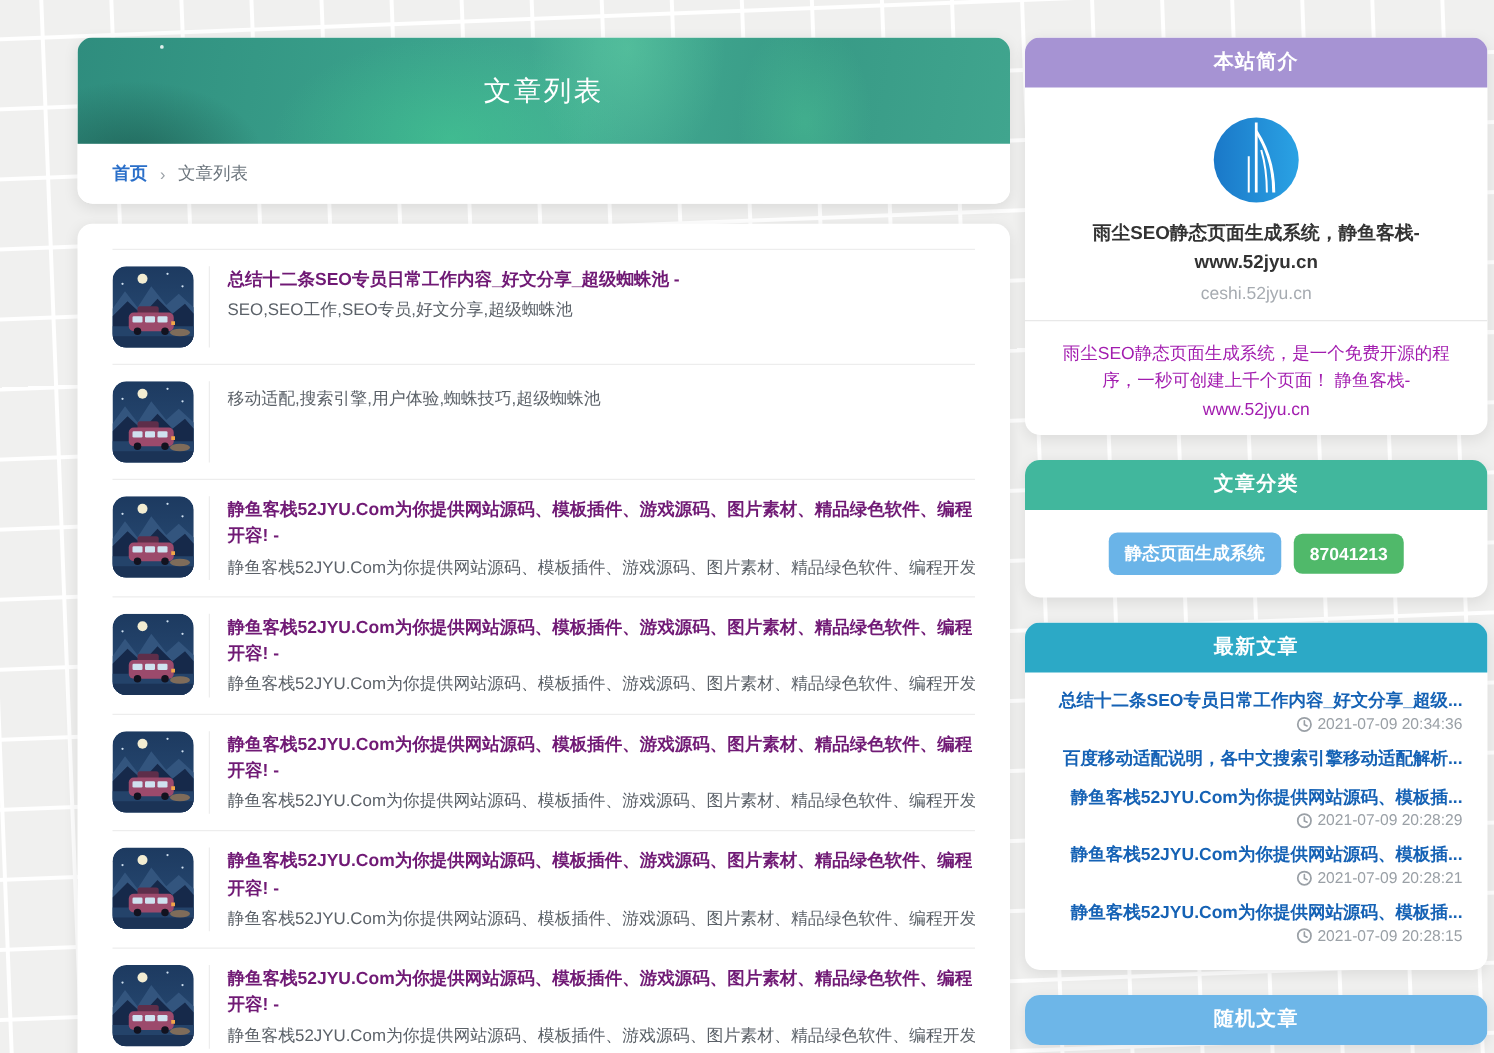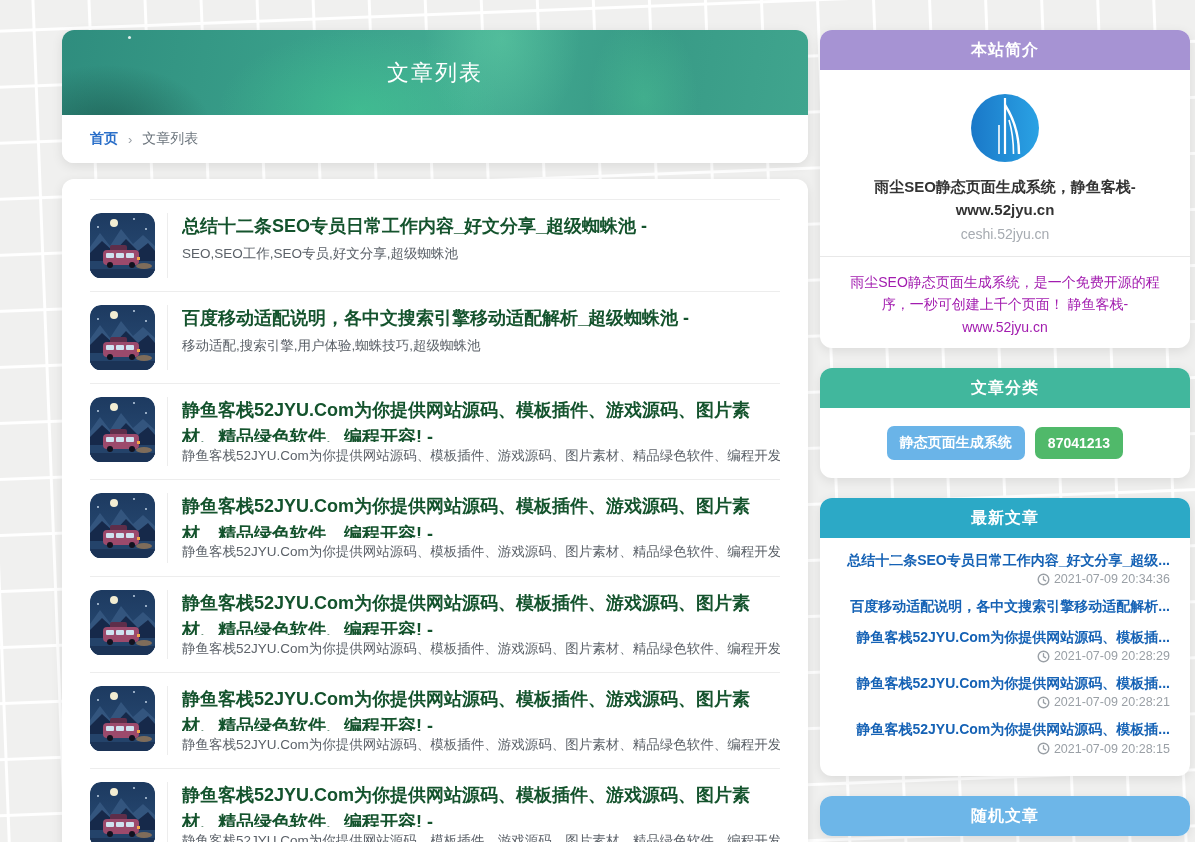--- a/index.html
+++ b/index.html
@@ -84,23 +84,23 @@
   }
   .thumb-cell {
     width: 78px; flex: none;
     border-right: 1px solid #ededed;
     padding-right: 13px;
   }
   .thumb-cell svg { display: block; border-radius: 11px; }
   .article-text { flex: 1; min-width: 0; padding-left: 14px; overflow: hidden; }
   .article-title {
     display: block;
-    color: #14532d;
+    color: #701a75;
     font-weight: bold;
-    font-size: 18px;
+    font-size: 14px;
     line-height: 1.52;
     text-decoration: none;
     word-break: break-all;
     max-height: 45px;
     overflow: hidden;
   }
   .article-desc {
     margin-top: 4px;
     color: #5b6168;
     font-size: 13.5px;
@@ -255,21 +255,20 @@
                 <rect x="16" y="40" width="8" height="5" rx="1" fill="#cfe2f0"></rect>
                 <rect x="26" y="40" width="8" height="5" rx="1" fill="#cfe2f0"></rect>
                 <rect x="36" y="40" width="8" height="5" rx="1" fill="#cfe2f0"></rect>
                 <circle cx="20" cy="52" r="3" fill="#12121f"></circle>
                 <circle cx="42" cy="52" r="3" fill="#12121f"></circle>
                 <rect x="47" y="44" width="3" height="3" fill="#f2a648"></rect>
                 <ellipse cx="54" cy="53" rx="8" ry="3" fill="rgba(240,160,70,.45)"></ellipse>
               </svg>
             </div>
             <div class="article-text">
-              <a class="article-title">百度移动适配说明，各中文搜索引擎移动适配解析_超级蜘蛛池 -</a>
               <div class="article-desc">移动适配,搜索引擎,用户体验,蜘蛛技巧,超级蜘蛛池</div>
             </div>
           </div>
 
           <div class="article-item">
             <div class="thumb-cell">
               <svg width="65" height="65" viewBox="0 0 65 65">
                 <defs>
                   <linearGradient id="sky" x1="0" y1="0" x2="0" y2="1">
                     <stop offset="0" stop-color="#1d3a60"></stop>

